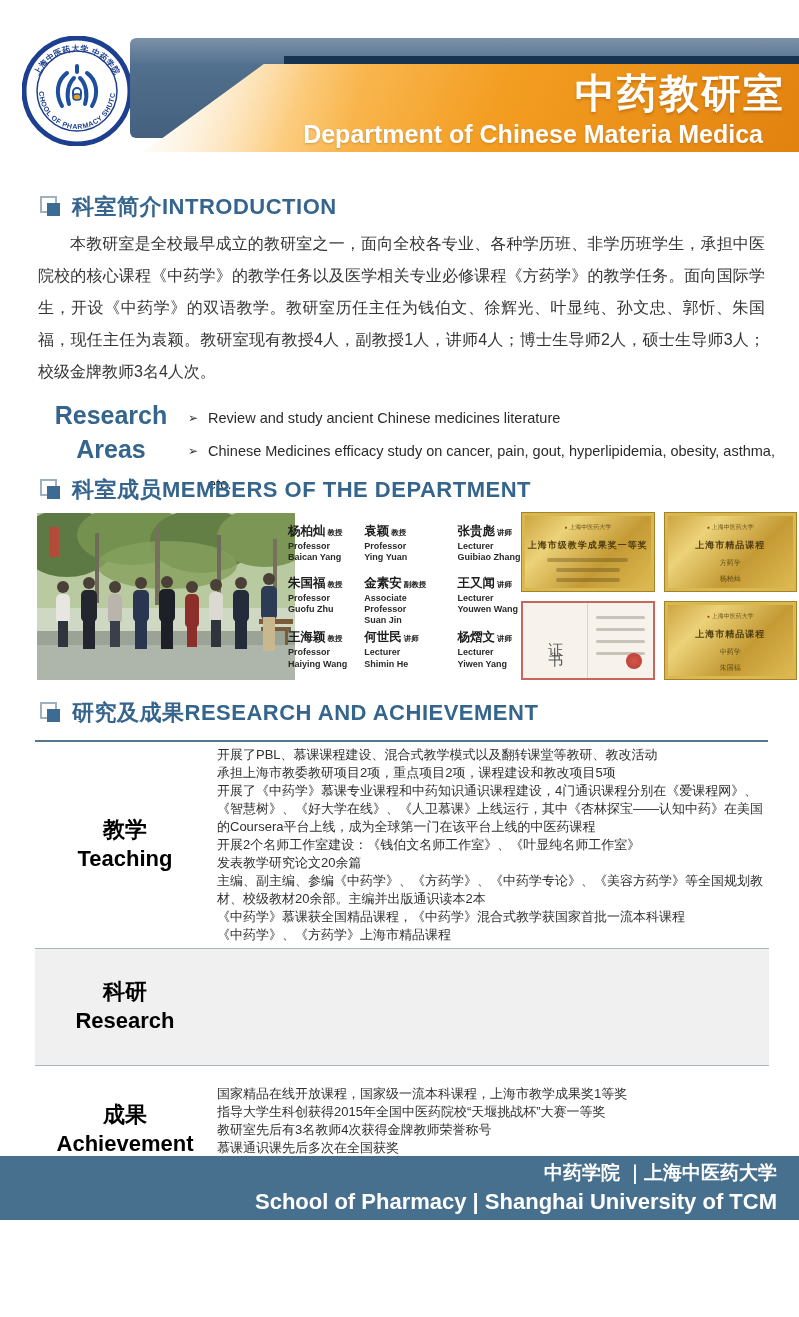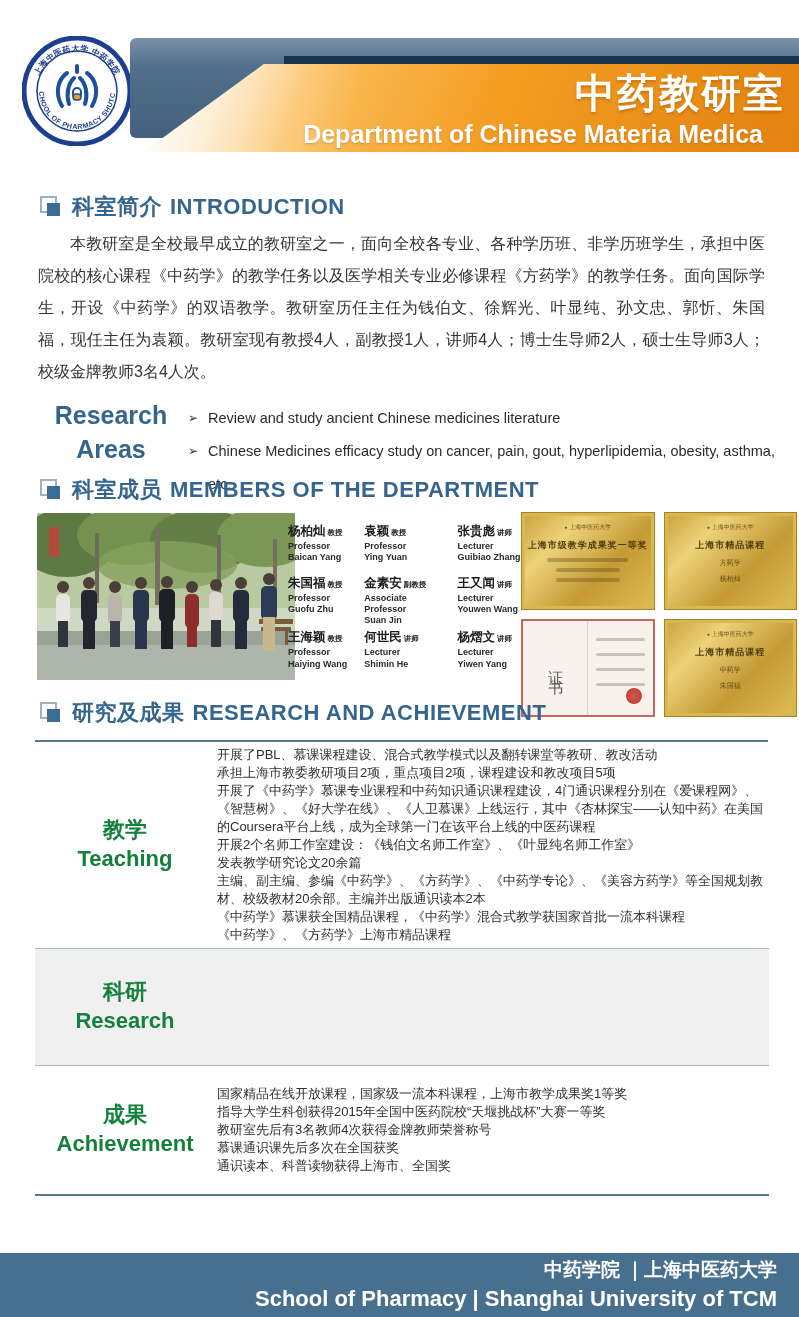--- a/index.html
+++ b/index.html
@@ -22,21 +22,21 @@
     letter-spacing:2px;text-shadow:0 2px 3px rgba(120,60,0,.35);z-index:3;}
   .banner-sub{position:absolute;right:36px;top:82px;color:#ffffff;font-size:25px;font-weight:bold;
     text-shadow:0 1px 2px rgba(120,60,0,.3);z-index:3;}
 
   
   .sec-head{position:absolute;display:flex;align-items:center;gap:10px;}
   .sq-icon{position:relative;width:22px;height:22px;flex:0 0 22px;}
   .sq-icon .outline{position:absolute;left:0;top:0;width:13px;height:13px;border:2px solid #9fb0c0;background:#fff;}
   .sq-icon .fill{position:absolute;left:7px;top:7px;width:13px;height:13px;background:#3c6b93;}
   .sec-title{color:#35658d;font-weight:bold;font-size:22px;letter-spacing:.5px;}
-  .sec-title .en{margin-left:8px;}
+  .sec-title .en{}
 
   
   .intro-body{position:absolute;left:38px;top:228px;width:727px;font-size:16px;line-height:32px;
     color:#343434;text-indent:2em;text-align:justify;}
 
   
   .ra-label{position:absolute;left:42px;top:398px;width:138px;text-align:center;color:#35658d;
     font-weight:bold;font-size:25px;line-height:34px;}
   .ra-items{position:absolute;left:188px;top:402px;width:590px;}
   .ra-item{display:flex;gap:10px;font-size:14.5px;color:#2b2b2b;line-height:33px;}
@@ -44,21 +44,21 @@
 
   
   .photo{position:absolute;left:37px;top:513px;width:258px;height:167px;overflow:hidden;}
   .members-grid{position:absolute;left:288px;top:520px;width:214px;height:158px;
     display:grid;grid-template-columns:30% 38% 32%;grid-template-rows:1fr 1fr 1fr;column-gap:12px;}
   .member{line-height:1.25;}
   .m-cn{font-size:12.5px;font-weight:bold;color:#1c1c1c;}
   .m-cnt{font-size:7.5px;font-weight:bold;color:#1c1c1c;margin-left:2px;}
   .m-ent{font-size:9px;font-weight:bold;color:#2a2a2a;margin-top:1px;}
   .m-en{font-size:9px;font-weight:bold;color:#2a2a2a;}
-  .certs{position:absolute;left:521px;top:512px;width:276px;height:205px;
+  .certs{position:absolute;left:521px;top:512px;width:276px;height:168px;
     display:grid;grid-template-columns:1fr 1fr;grid-template-rows:1fr 1fr;gap:9px;}
   .plaque{background:linear-gradient(135deg,#caa13c,#ecd279 28%,#c49a35 62%,#e0bc55);
     border:1px solid #a5812a;box-shadow:inset 0 0 0 3px #d9b94e;padding:10px 8px 6px;
     display:flex;flex-direction:column;align-items:center;justify-content:flex-start;overflow:hidden;}
   .plq-univ{font-size:6px;color:#6b521a;white-space:nowrap;}
   .plq-univ::before{content:"●";color:#a33c22;font-size:5px;margin-right:2px;}
   .plq-main{font-size:9px;font-weight:bold;color:#503d0e;margin-top:7px;white-space:nowrap;letter-spacing:1px;}
   .plq-line{font-size:7px;color:#5d4a14;margin-top:6px;}
   .plq-blur{width:70%;height:4px;background:rgba(90,70,20,.35);border-radius:2px;margin-top:6px;}
   .plq-blur.short{width:55%;}
@@ -70,31 +70,31 @@
   .book .seal{position:absolute;right:16%;bottom:12%;width:16px;height:16px;border-radius:50%;
     background:radial-gradient(circle,#d2574a 0%,#c04437 70%,rgba(192,68,55,.25) 100%);}
 
   
   .ra-rule{position:absolute;left:35px;top:740px;width:733px;height:2px;background:#55768c;}
   .ratable{position:absolute;left:35px;top:742px;width:734px;}
   .band{display:flex;}
   .band.gray{background:#f0f0f0;border-top:1px solid #a9b6c0;border-bottom:1px solid #a9b6c0;}
   .band.last{border-bottom:2px solid #55768c;}
   .band-label{flex:0 0 180px;display:flex;flex-direction:column;align-items:center;justify-content:center;
-    color:#15803d;font-weight:bold;line-height:1.3;}
+    color:#000000;font-weight:bold;line-height:1.3;}
   .bl-cn{font-size:22px;}
   .bl-en{font-size:22px;}
   .band-rows{flex:1;display:flex;flex-direction:column;justify-content:center;padding:6px 4px 6px 2px;}
   .trow{font-size:13px;line-height:1.38;color:#303030;}
   .band.teaching{height:206px;}
   .band.research{height:116px;}
   .band.achievement{height:128px;}
 
   
-  .footer{position:absolute;left:0;top:1253px;width:799px;height:64px;background:#47708f;
+  .footer{position:absolute;left:0;top:1156px;width:799px;height:64px;background:#47708f;
     display:flex;flex-direction:column;align-items:flex-end;justify-content:center;padding-right:22px;box-sizing:border-box;}
   .f-cn{color:#fff;font-size:19px;font-weight:bold;line-height:28px;}
   .f-en{color:#fff;font-size:22px;font-weight:bold;line-height:30px;}
 </style>
 </head>
 <body>
 
 <div class="page">
 
   <div class="logo">

